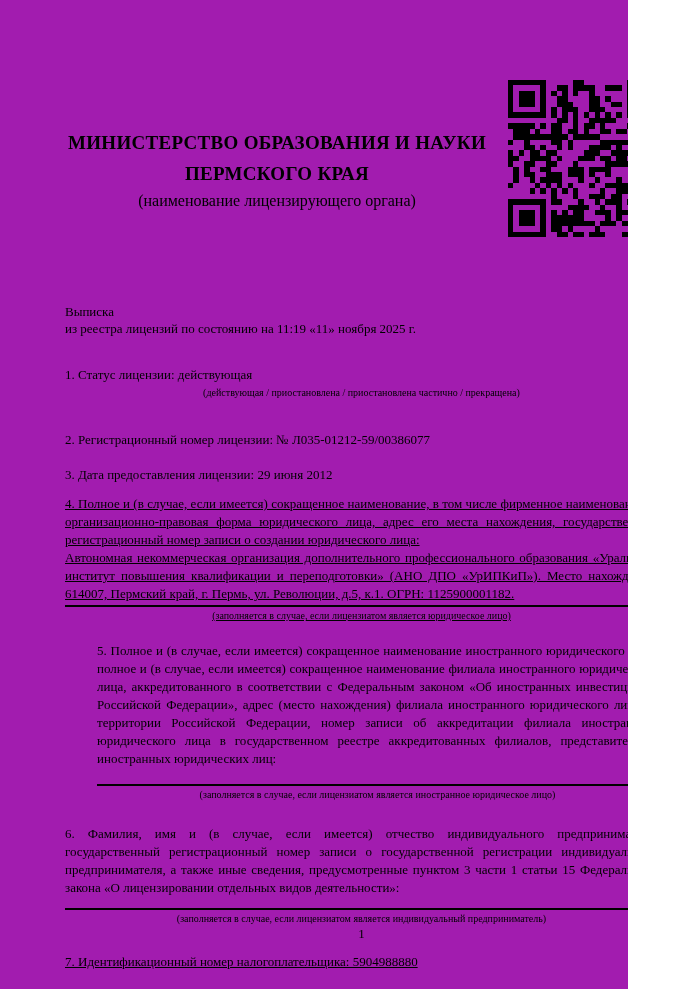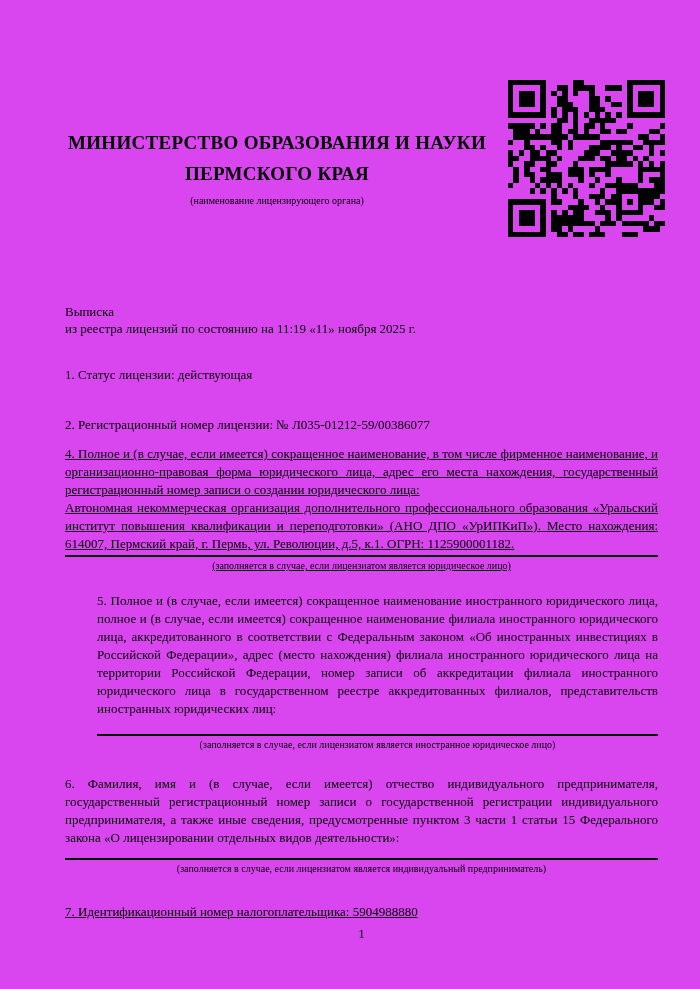--- a/index.html
+++ b/index.html
@@ -2,23 +2,23 @@
 <html lang="ru"><head>
 <meta charset="utf-8">
 <style>
   html, body {
     margin: 0;
     padding: 0;
     background: #ffffff;
   }
   .page {
     position: relative;
-    width: 700px;
+    width: 628px;
     height: 989px;
-    background: #d946ef;
+    background: #a21caf;
     font-family: "Liberation Serif", "DejaVu Serif", serif;
     color: #000000;
     overflow: hidden;
   }
   .qr {
     position: absolute;
     left: 508px;
     top: 80px;
     width: 157px;
     height: 157px;
@@ -30,21 +30,21 @@
     width: 438px;
     text-align: center;
   }
   .ministry-line {
     font-size: 19px;
     font-weight: bold;
     line-height: 31px;
     letter-spacing: 0.3px;
   }
   .ministry-caption {
-    font-size: 10px;
+    font-size: 16px;
     line-height: 12px;
     margin-top: 6px;
   }
   .doc-title {
     position: absolute;
     left: 65px;
     top: 303px;
     width: 593px;
     font-size: 13px;
     line-height: 17px;
@@ -532,26 +532,30 @@
 
   <div class="doc-title">
     <div>Выписка</div>
     <div>из реестра лицензий по состоянию на 11:19 «11» ноября 2025 г.</div>
   </div>
 
   <div class="content">
 
     <div class="item item-1">
       <div>1. Статус лицензии: действующая</div>
+      <div class="caption">(действующая / приостановлена / приостановлена частично / прекращена)</div>
     </div>
 
     <div class="item item-2">
       <div>2. Регистрационный номер лицензии: № Л035-01212-59/00386077</div>
     </div>
 
+    <div class="item item-3">
+      <div>3. Дата предоставления лицензии: 29 июня 2012</div>
+    </div>
 
     <div class="item item-4">
       <div class="para">4. Полное и (в случае, если имеется) сокращенное наименование, в том числе фирменное наименование, и организационно-правовая форма юридического лица, адрес его места нахождения, государственный регистрационный номер записи о создании юридического лица:</div>
       <div class="para">Автономная некоммерческая организация дополнительного профессионального образования «Уральский институт повышения квалификации и переподготовки» (АНО ДПО «УрИПКиП»). Место нахождения: 614007, Пермский край, г. Пермь, ул. Революции, д.5, к.1. ОГРН: 1125900001182.</div>
       <div class="rule rule-tight"></div>
       <div class="caption">(заполняется в случае, если лицензиатом является юридическое лицо)</div>
     </div>
 
     <div class="item item-5">
       <div class="para">5. Полное и (в случае, если имеется) сокращенное наименование иностранного юридического лица, полное и (в случае, если имеется) сокращенное наименование филиала иностранного юридического лица, аккредитованного в соответствии с Федеральным законом «Об иностранных инвестициях в Российской Федерации», адрес (место нахождения) филиала иностранного юридического лица на территории Российской Федерации, номер записи об аккредитации филиала иностранного юридического лица в государственном реестре аккредитованных филиалов, представительств иностранных юридических лиц:</div>

